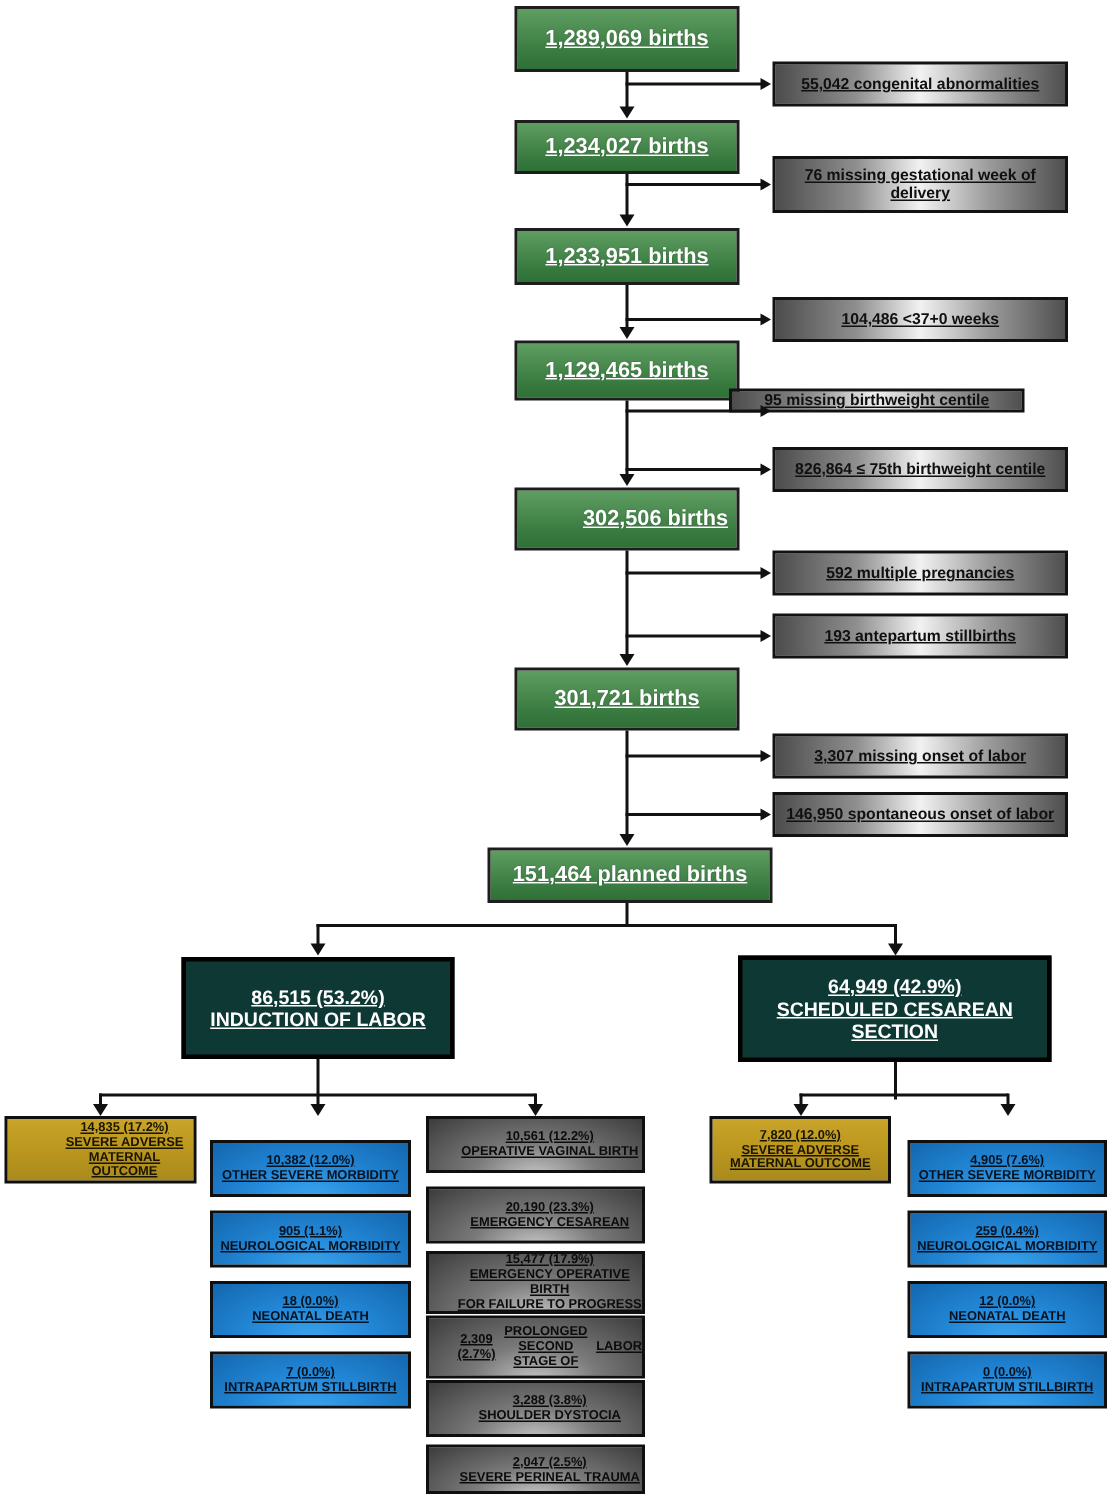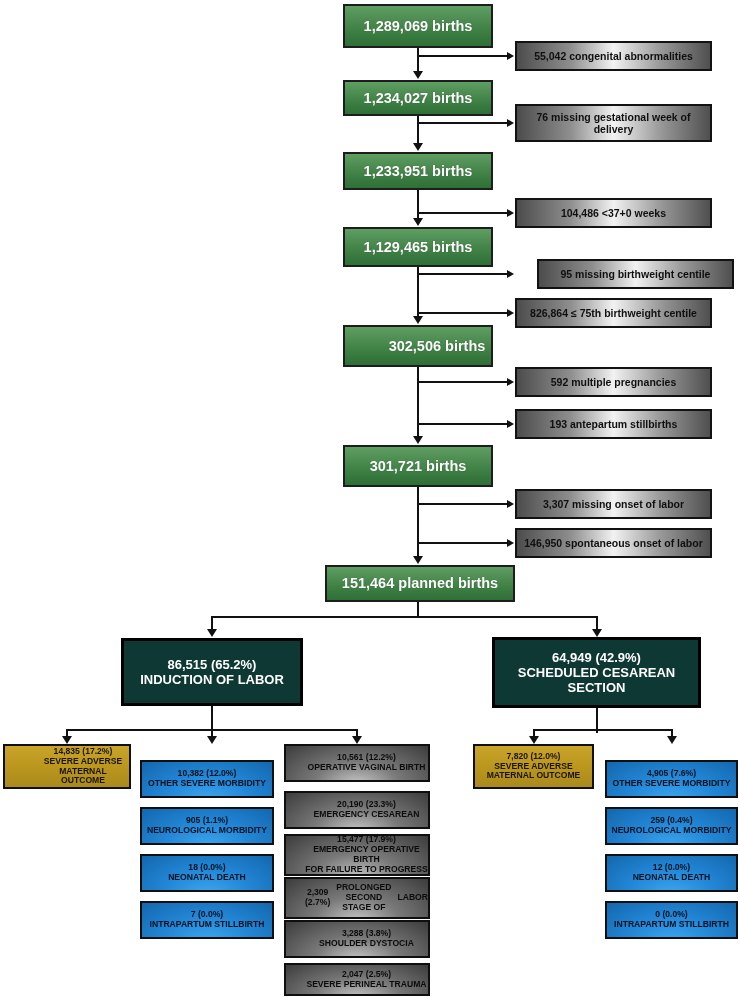--- a/index.html
+++ b/index.html
@@ -21,20 +21,21 @@
     position: absolute;
     box-sizing: border-box;
     display: flex;
     align-items: center;
     justify-content: center;
     text-align: center;
     border: 2px solid #151515;
     line-height: 1.16;
     font-weight: bold;
     letter-spacing: 0px;
+    text-decoration: underline;
   }
   .node .txt { display: block; width: 100%; padding: 0 3px; }
 
   
   .green {
     background: linear-gradient(to bottom, #5e9e61 0%, #4b8b50 38%, #37793e 75%, #2f7038 100%);
     color: #ffffff;
     font-size: 14.5px;
     border-color: #1d1d1d;
     text-shadow: 0 0 1px rgba(0,0,0,.35);
@@ -141,21 +142,21 @@
   </div>
 
   <div class="node gray" style="left:515px; top:104px; width:197px; height:38px;">
     <span class="txt">76 missing gestational week of delivery</span>
   </div>
 
   <div class="node gray" style="left:515px; top:198px; width:197px; height:30px;">
     <span class="txt">104,486 &lt;37+0 weeks</span>
   </div>
 
-  <div class="node gray" style="left:537px; top:259px; width:197px; height:30px;">
+  <div class="node gray" style="left:486px; top:259px; width:197px; height:16px;">
     <span class="txt">95 missing birthweight centile</span>
   </div>
 
   <div class="node gray" style="left:515px; top:298px; width:197px; height:30px;">
     <span class="txt">826,864 ≤ 75th birthweight centile</span>
   </div>
 
   <div class="node gray" style="left:515px; top:367px; width:197px; height:30px;">
     <span class="txt">592 multiple pregnancies</span>
   </div>
@@ -166,21 +167,21 @@
 
   <div class="node gray" style="left:515px; top:489px; width:197px; height:30px;">
     <span class="txt">3,307 missing onset of labor</span>
   </div>
 
   <div class="node gray" style="left:515px; top:528px; width:197px; height:30px;">
     <span class="txt">146,950 spontaneous onset of labor</span>
   </div>
 
   <div class="node teal" style="left:121px; top:638px; width:182px; height:68px; flex-direction:column;">
-    <span class="nline">86,515 (65.2%)</span>
+    <span class="nline">86,515 (53.2%)</span>
     <span class="nline">INDUCTION OF LABOR</span>
   </div>
 
   <div class="node teal" style="left:492px; top:637px; width:209px; height:71px; flex-direction:column;">
     <span class="nline">64,949 (42.9%)</span>
     <span class="nline">SCHEDULED CESAREAN</span>
     <span class="nline">SECTION</span>
   </div>
 
   <div class="node gold" style="left:3px; top:744px; width:128px; height:45px; flex-direction:column;padding-left:32px;">

